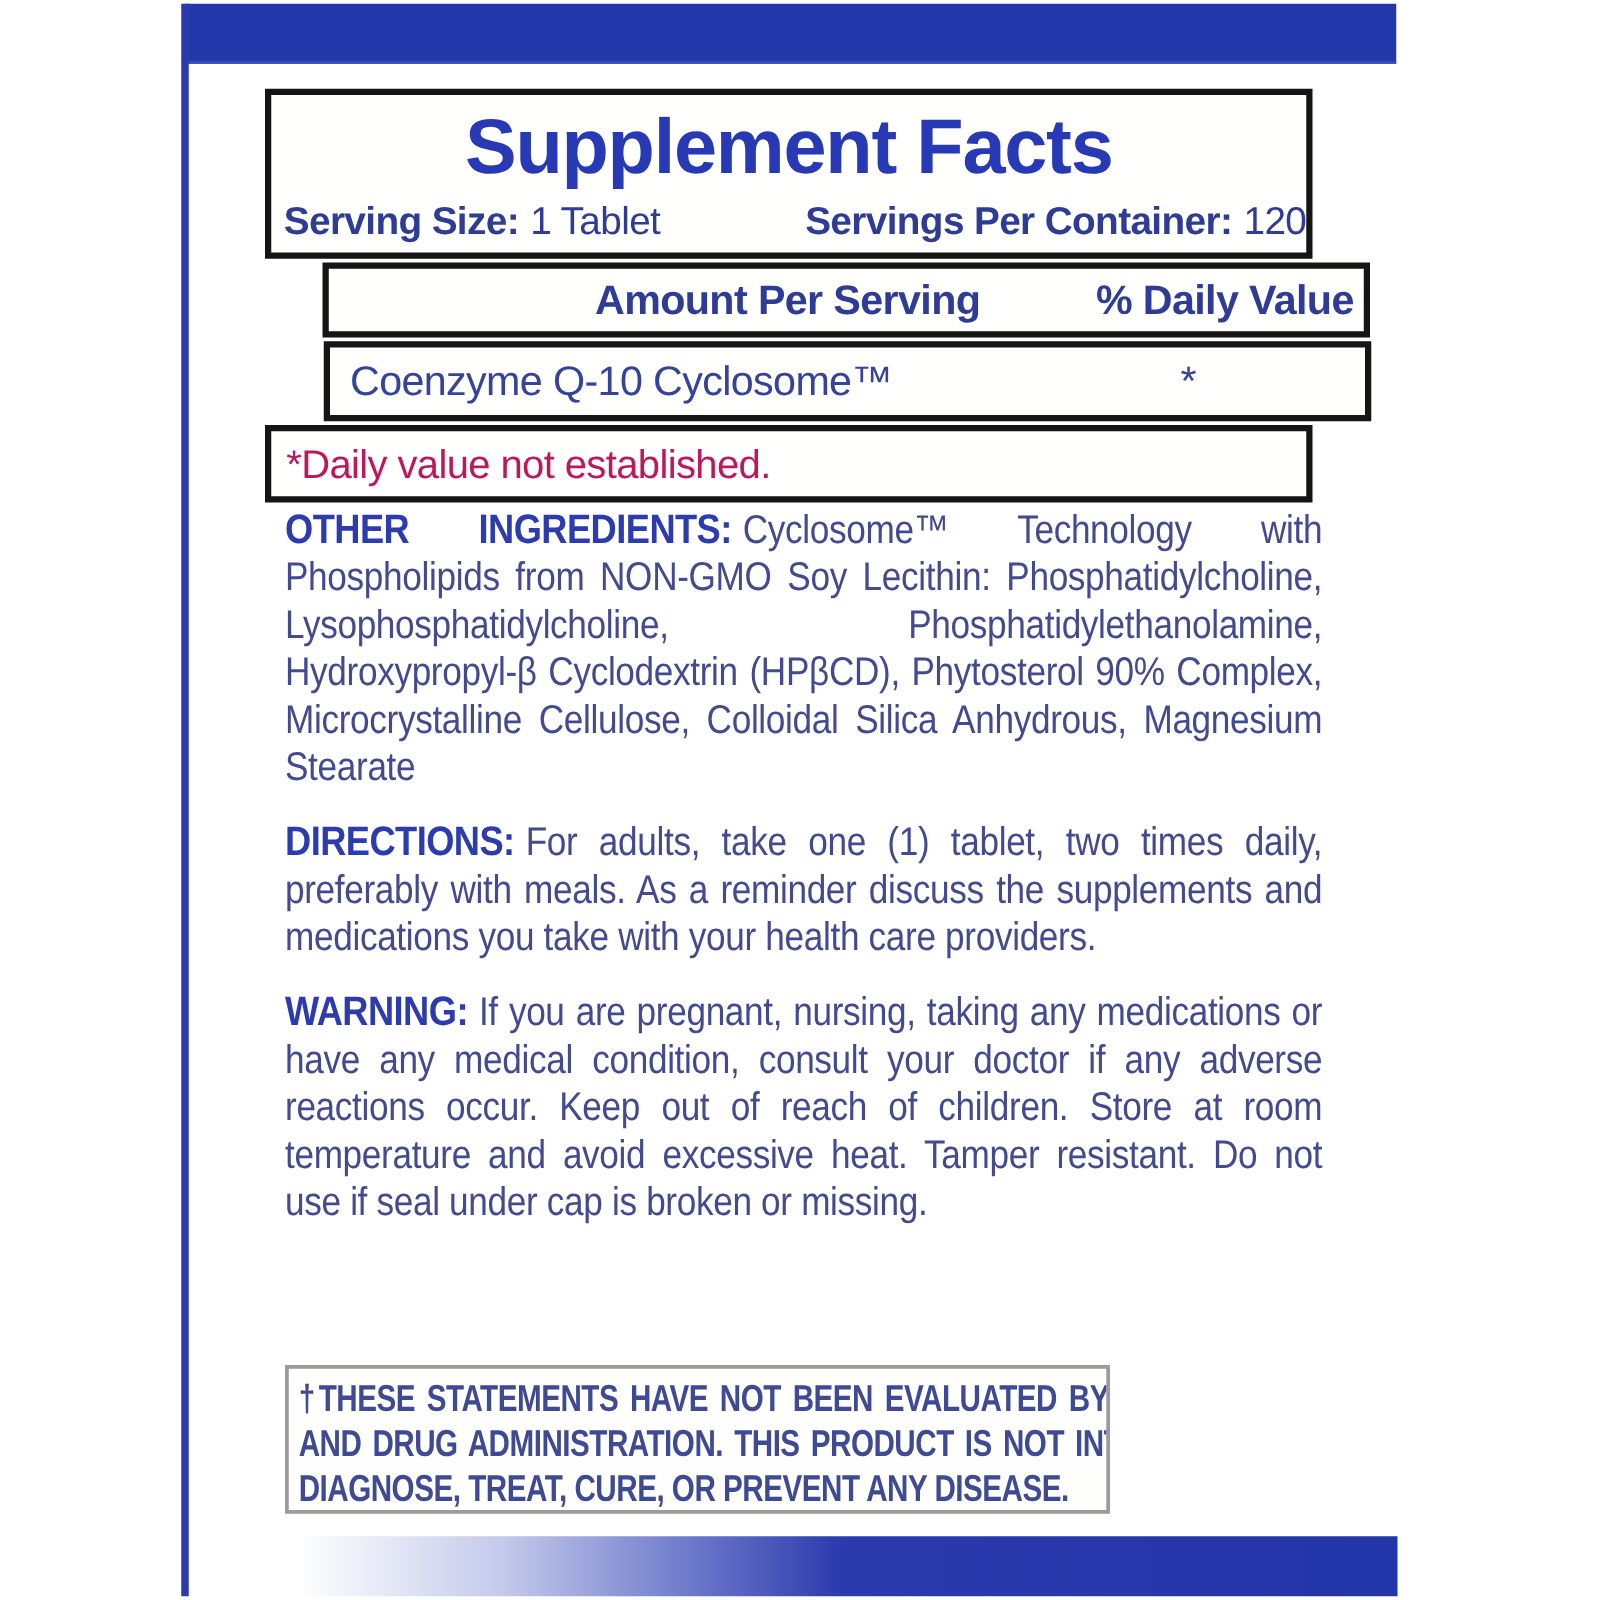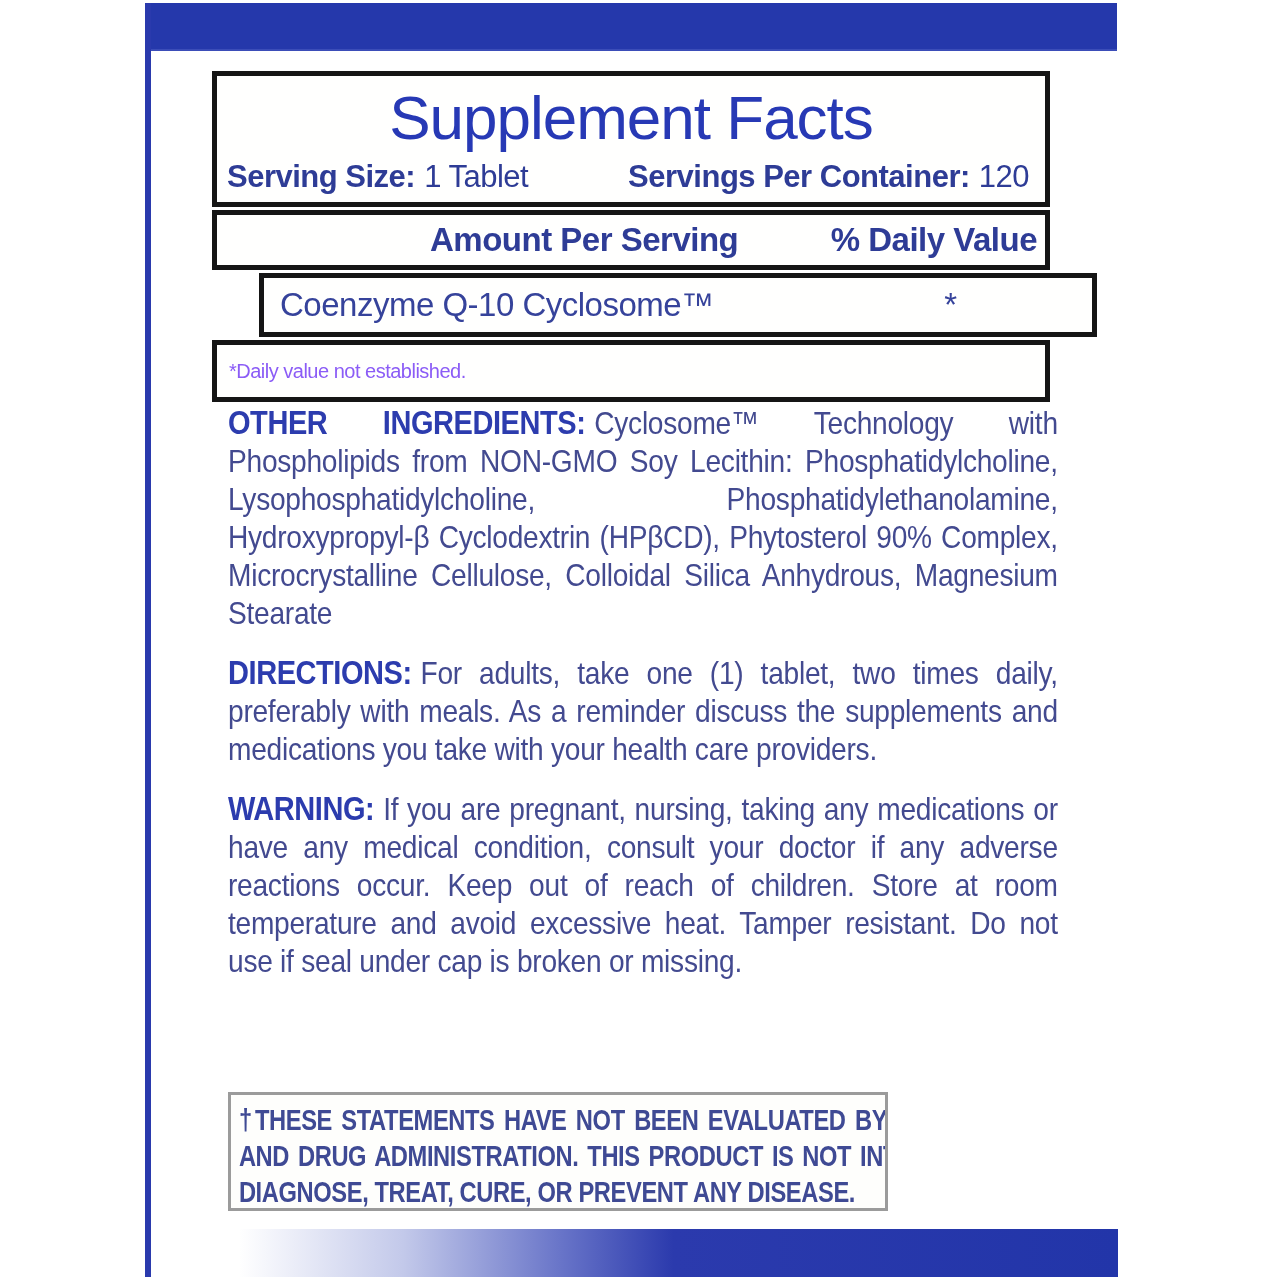--- a/index.html
+++ b/index.html
@@ -24,49 +24,49 @@
   
   .facts{
     position:absolute;left:212px;top:71px;width:838px;
     color:#2e3c96;
   }
   .fbox{
     box-sizing:border-box;border:5px solid #151515;background:#fffffe;
     margin-bottom:3px;width:838px;
   }
   .panel-title{
-    text-align:center;font-weight:normal;color:#2739b5;
+    text-align:center;font-weight:bold;color:#2739b5;
     font-size:62px;line-height:76px;letter-spacing:-1px;
     padding-top:4px;
   }
   .serving-row{
     display:flex;justify-content:space-between;align-items:baseline;
     font-size:31px;line-height:42px;font-weight:bold;
-    padding:0 16px 4px 10px;letter-spacing:-0.5px;
+    padding:0 0 4px 10px;letter-spacing:-0.5px;
   }
   .serving-row .val{font-weight:normal;margin-left:9px;}
   .grp{white-space:nowrap;}
   .hdr-row{
     display:flex;align-items:center;
     font-size:33px;font-weight:bold;line-height:50px;
-    padding:0 8px;letter-spacing:-0.5px;
+    padding:0 8px;letter-spacing:-0.5px;margin-left:46px;
   }
   .hdr-spacer{width:205px;flex:none;}
   .hdr-dv{margin-left:auto;}
   .ing-row{
     display:flex;align-items:center;
     font-size:33px;line-height:54px;letter-spacing:-0.5px;
     padding:0 16px;color:#36439b;margin-left:47px;
   }
   .ing-name{width:545px;flex:none;}
   .ing-amt{width:185px;flex:none;}
   .ing-dv{flex:1;text-align:center;}
   .foot-row{
-    font-size:20px;line-height:52px;letter-spacing:-0.5px;
-    padding:0 12px;color:#8b5cf6;
+    font-size:32px;line-height:52px;letter-spacing:-0.5px;
+    padding:0 12px;color:#be185d;
   }
   
   .content{
     position:absolute;left:228px;top:404px;width:830px;
   }
   .condense{
     width:944px;transform:scaleX(0.879);transform-origin:0 0;
   }
   .para{
     text-align:justify;color:#434a90;

